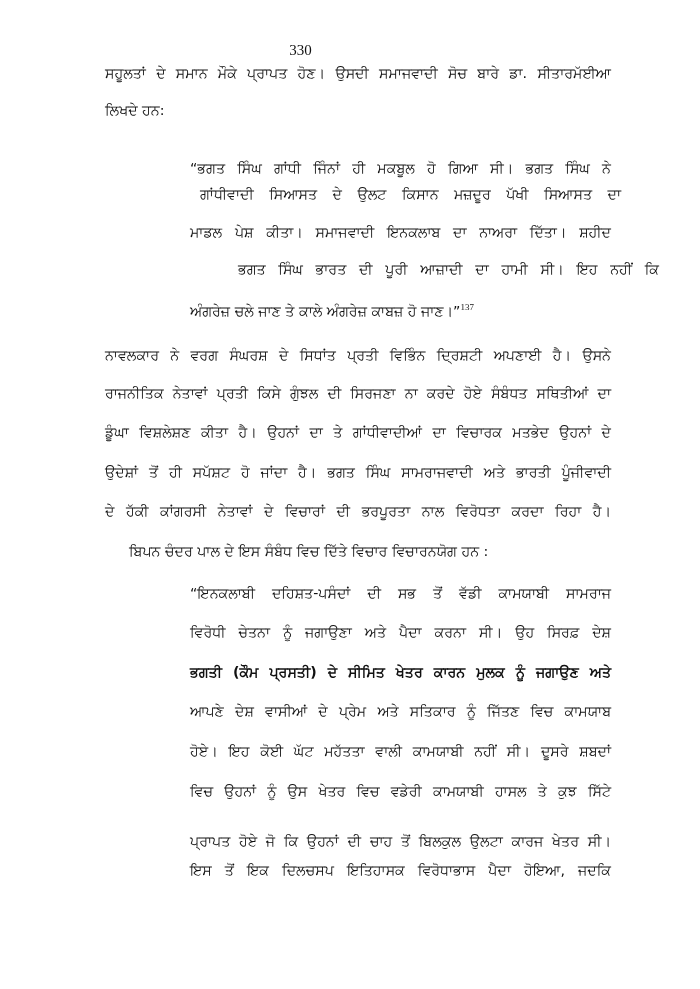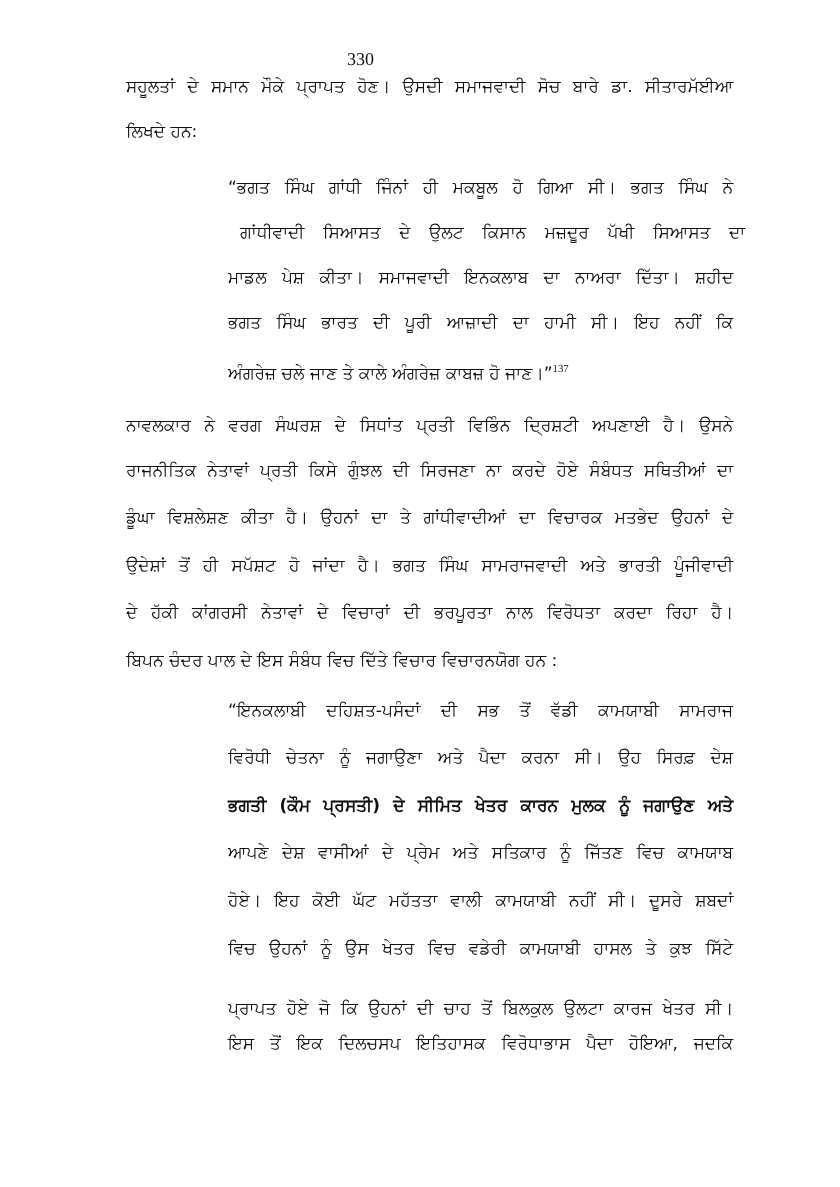--- a/index.html
+++ b/index.html
@@ -16,35 +16,35 @@
 </style>
 </head>
 <body>
 
 <div class="page-number">330</div>
 
 <div class="line full" style="top:63px;">ਸਹੂਲਤਾਂ ਦੇ ਸਮਾਨ ਮੌਕੇ ਪ੍ਰਾਪਤ ਹੋਣ। ਉਸਦੀ ਸਮਾਜਵਾਦੀ ਸੋਚ ਬਾਰੇ ਡਾ. ਸੀਤਾਰਮੱਈਆ</div>
 <div class="line full last" style="top:100px;">ਲਿਖਦੇ ਹਨ:</div>
 
 <div>
-  <div class="line quote" style="top:147px;">“ਭਗਤ ਸਿੰਘ ਗਾਂਧੀ ਜਿੰਨਾਂ ਹੀ ਮਕਬੂਲ ਹੋ ਗਿਆ ਸੀ। ਭਗਤ ਸਿੰਘ ਨੇ</div>
+  <div class="line quote" style="top:158px;">“ਭਗਤ ਸਿੰਘ ਗਾਂਧੀ ਜਿੰਨਾਂ ਹੀ ਮਕਬੂਲ ਹੋ ਗਿਆ ਸੀ। ਭਗਤ ਸਿੰਘ ਨੇ</div>
   <div class="line quote" style="top:184px;margin-left:10px;">ਗਾਂਧੀਵਾਦੀ ਸਿਆਸਤ ਦੇ ਉਲਟ ਕਿਸਾਨ ਮਜ਼ਦੂਰ ਪੱਖੀ ਸਿਆਸਤ ਦਾ</div>
   <div class="line quote" style="top:222px;">ਮਾਡਲ ਪੇਸ਼ ਕੀਤਾ। ਸਮਾਜਵਾਦੀ ਇਨਕਲਾਬ ਦਾ ਨਾਅਰਾ ਦਿੱਤਾ। ਸ਼ਹੀਦ</div>
-  <div class="line quote" style="top:259px;">ਭਗਤ ਸਿੰਘ ਭਾਰਤ ਦੀ ਪੂਰੀ ਆਜ਼ਾਦੀ ਦਾ ਹਾਮੀ ਸੀ। ਇਹ ਨਹੀਂ ਕਿ</div>
+  <div class="line quote" style="top:259px;margin-left:48px;">ਭਗਤ ਸਿੰਘ ਭਾਰਤ ਦੀ ਪੂਰੀ ਆਜ਼ਾਦੀ ਦਾ ਹਾਮੀ ਸੀ। ਇਹ ਨਹੀਂ ਕਿ</div>
   <div class="line quote last" style="top:297px;">
     <span>ਅੰਗਰੇਜ਼ ਚਲੇ ਜਾਣ ਤੇ ਕਾਲੇ ਅੰਗਰੇਜ਼ ਕਾਬਜ਼ ਹੋ ਜਾਣ।”</span><sup>137</sup>
   </div>
 </div>
 
 <div class="line full" style="top:345px;">ਨਾਵਲਕਾਰ ਨੇ ਵਰਗ ਸੰਘਰਸ਼ ਦੇ ਸਿਧਾਂਤ ਪ੍ਰਤੀ ਵਿਭਿੰਨ ਦ੍ਰਿਸ਼ਟੀ ਅਪਣਾਈ ਹੈ। ਉਸਨੇ</div>
 <div class="line full" style="top:383px;">ਰਾਜਨੀਤਿਕ ਨੇਤਾਵਾਂ ਪ੍ਰਤੀ ਕਿਸੇ ਗੁੰਝਲ ਦੀ ਸਿਰਜਣਾ ਨਾ ਕਰਦੇ ਹੋਏ ਸੰਬੰਧਤ ਸਥਿਤੀਆਂ ਦਾ</div>
 <div class="line full" style="top:422px;">ਡੂੰਘਾ ਵਿਸ਼ਲੇਸ਼ਣ ਕੀਤਾ ਹੈ। ਉਹਨਾਂ ਦਾ ਤੇ ਗਾਂਧੀਵਾਦੀਆਂ ਦਾ ਵਿਚਾਰਕ ਮਤਭੇਦ ਉਹਨਾਂ ਦੇ</div>
 <div class="line full" style="top:462px;">ਉਦੇਸ਼ਾਂ ਤੋਂ ਹੀ ਸਪੱਸ਼ਟ ਹੋ ਜਾਂਦਾ ਹੈ। ਭਗਤ ਸਿੰਘ ਸਾਮਰਾਜਵਾਦੀ ਅਤੇ ਭਾਰਤੀ ਪੂੰਜੀਵਾਦੀ</div>
 <div class="line full" style="top:501px;">ਦੇ ਹੱਕੀ ਕਾਂਗਰਸੀ ਨੇਤਾਵਾਂ ਦੇ ਵਿਚਾਰਾਂ ਦੀ ਭਰਪੂਰਤਾ ਨਾਲ ਵਿਰੋਧਤਾ ਕਰਦਾ ਰਿਹਾ ਹੈ।</div>
-<div class="line full last" style="top:541px;">ਬਿਪਨ ਚੰਦਰ ਪਾਲ ਦੇ ਇਸ ਸੰਬੰਧ ਵਿਚ ਦਿੱਤੇ ਵਿਚਾਰ ਵਿਚਾਰਨਯੋਗ ਹਨ :</div>
+<div class="line full last" style="top:541px;margin-left:24px;">ਬਿਪਨ ਚੰਦਰ ਪਾਲ ਦੇ ਇਸ ਸੰਬੰਧ ਵਿਚ ਦਿੱਤੇ ਵਿਚਾਰ ਵਿਚਾਰਨਯੋਗ ਹਨ :</div>
 
 <div>
   <div class="line quote" style="top:583px;">“ਇਨਕਲਾਬੀ ਦਹਿਸ਼ਤ-ਪਸੰਦਾਂ ਦੀ ਸਭ ਤੋਂ ਵੱਡੀ ਕਾਮਯਾਬੀ ਸਾਮਰਾਜ</div>
   <div class="line quote" style="top:622px;">ਵਿਰੋਧੀ ਚੇਤਨਾ ਨੂੰ ਜਗਾਉਣਾ ਅਤੇ ਪੈਦਾ ਕਰਨਾ ਸੀ। ਉਹ ਸਿਰਫ਼ ਦੇਸ਼</div>
   <div class="line quote" style="top:662px;font-weight:bold;">ਭਗਤੀ (ਕੌਮ ਪ੍ਰਸਤੀ) ਦੇ ਸੀਮਿਤ ਖੇਤਰ ਕਾਰਨ ਮੁਲਕ ਨੂੰ ਜਗਾਉਣ ਅਤੇ</div>
   <div class="line quote" style="top:701px;">ਆਪਣੇ ਦੇਸ਼ ਵਾਸੀਆਂ ਦੇ ਪ੍ਰੇਮ ਅਤੇ ਸਤਿਕਾਰ ਨੂੰ ਜਿੱਤਣ ਵਿਚ ਕਾਮਯਾਬ</div>
   <div class="line quote" style="top:741px;">ਹੋਏ। ਇਹ ਕੋਈ ਘੱਟ ਮਹੱਤਤਾ ਵਾਲੀ ਕਾਮਯਾਬੀ ਨਹੀਂ ਸੀ। ਦੂਸਰੇ ਸ਼ਬਦਾਂ</div>
   <div class="line quote" style="top:781px;">ਵਿਚ ਉਹਨਾਂ ਨੂੰ ਉਸ ਖੇਤਰ ਵਿਚ ਵਡੇਰੀ ਕਾਮਯਾਬੀ ਹਾਸਲ ਤੇ ਕੁਝ ਸਿੱਟੇ</div>
   <div class="line quote" style="top:821px;margin-top:10px;">ਪ੍ਰਾਪਤ ਹੋਏ ਜੋ ਕਿ ਉਹਨਾਂ ਦੀ ਚਾਹ ਤੋਂ ਬਿਲਕੁਲ ਉਲਟਾ ਕਾਰਜ ਖੇਤਰ ਸੀ।</div>
   <div class="line quote" style="top:860px;">ਇਸ ਤੋਂ ਇਕ ਦਿਲਚਸਪ ਇਤਿਹਾਸਕ ਵਿਰੋਧਾਭਾਸ ਪੈਦਾ ਹੋਇਆ, ਜਦਕਿ</div>

